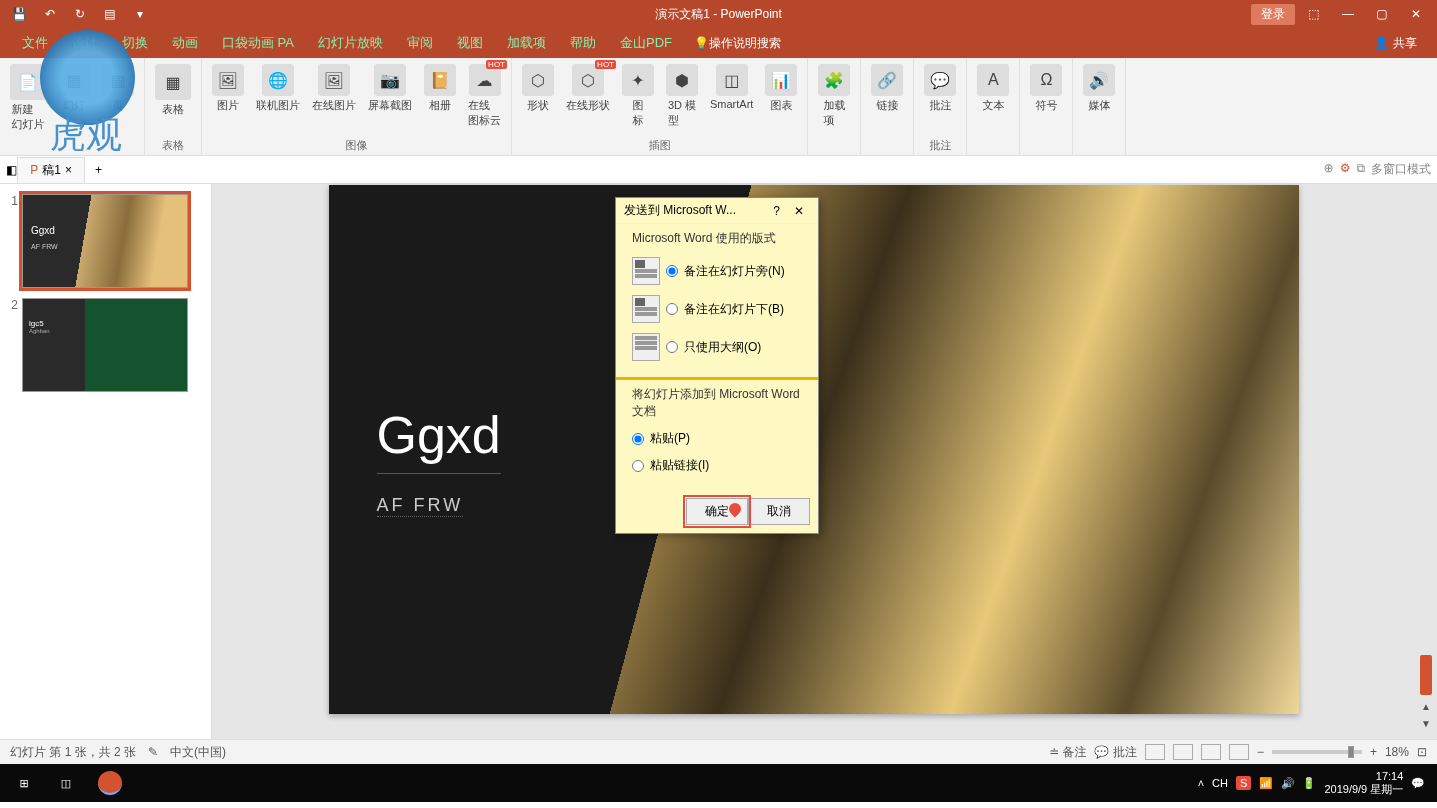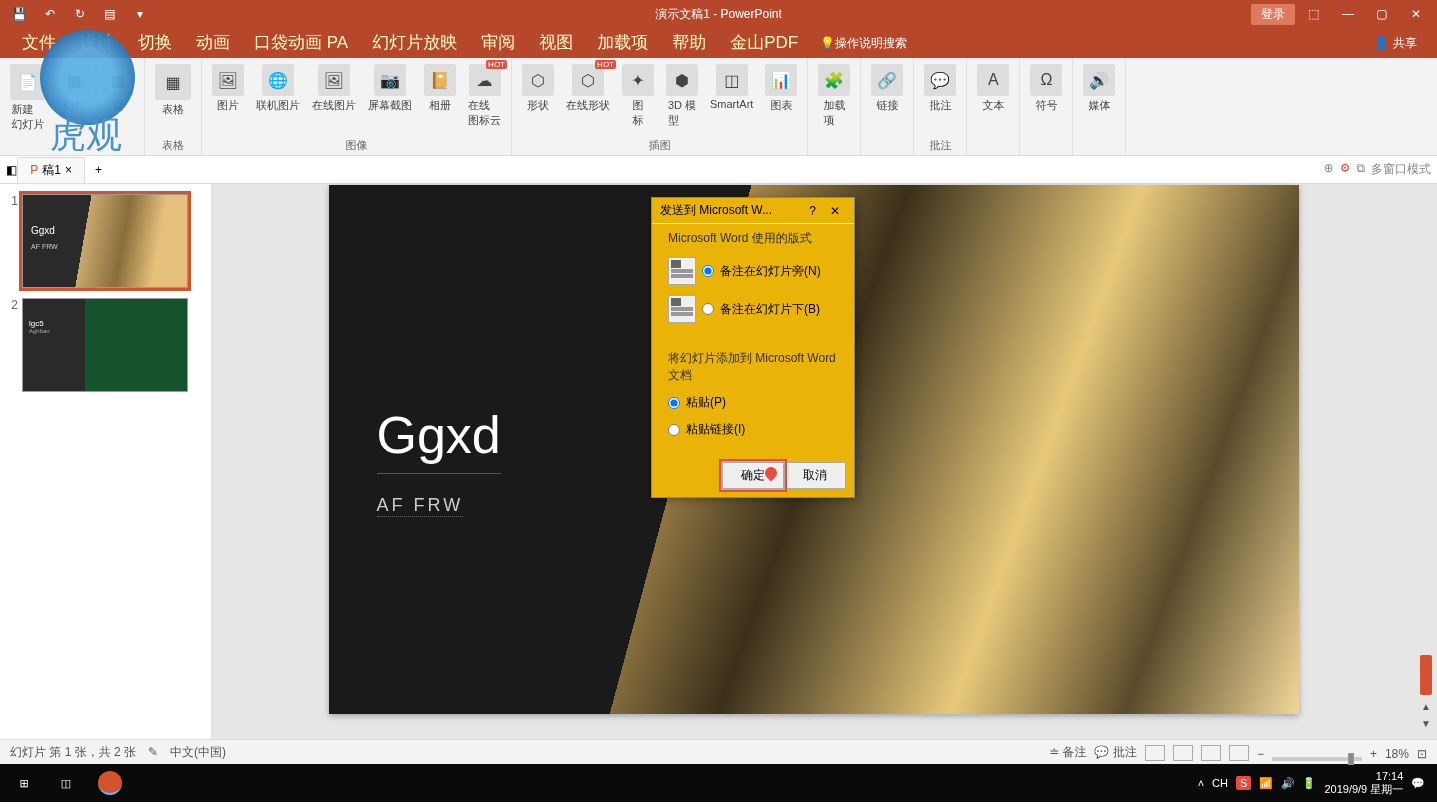--- a/index.html
+++ b/index.html
@@ -9,21 +9,21 @@
 .title-bar { height: 28px; background: #b7472a; display: flex; align-items: center; color: #fff; font-size: 12px; }
 .title-bar .qat { display: flex; gap: 10px; padding: 0 10px; align-items: center; }
 .title-bar .qat span { width: 20px; text-align: center; cursor: pointer; }
 .title-bar .title { position: absolute; left: 50%; transform: translateX(-50%); }
 .title-bar .right { margin-left: auto; display: flex; gap: 4px; align-items: center; padding-right: 6px; }
 .title-bar .login { background: #e07a5f; padding: 2px 10px; border-radius: 2px; }
 .title-bar .win-btn { width: 30px; text-align: center; cursor: pointer; }
 
 
 .ribbon-tabs { height: 30px; background: #b7472a; display: flex; padding-left: 10px; align-items: center; }
-.ribbon-tabs .tab { color: #fef9c3; padding: 0 12px; font-size: 17px; cursor: pointer; height: 30px; line-height: 30px; }
+.ribbon-tabs .tab { color: #86efac; padding: 0 12px; font-size: 13px; cursor: pointer; height: 30px; line-height: 30px; }
 .ribbon-tabs .tell-me { display: flex; align-items: center; color: #fff; font-size: 12px; margin-left: 10px; }
 .ribbon-tabs .share { margin-left: auto; color: #fff; font-size: 12px; padding-right: 20px; }
 
 
 .ribbon { height: 98px; background: #f3f3f3; border-bottom: 1px solid #ddd; display: flex; }
 .ribbon-group { display: flex; flex-direction: column; border-right: 1px solid #e0e0e0; padding: 4px 6px 0; }
 .ribbon-group .items { display: flex; flex: 1; align-items: flex-start; gap: 4px; }
 .ribbon-group .label { text-align: center; font-size: 11px; color: #666; padding: 2px 0; }
 .rbtn { display: flex; flex-direction: column; align-items: center; font-size: 11px; color: #444; padding: 2px 4px; cursor: pointer; }
 .rbtn .icon { width: 32px; height: 32px; background: #ddd; border-radius: 3px; margin-bottom: 2px; display:flex;align-items:center;justify-content:center;font-size:16px; }
@@ -55,40 +55,40 @@
 .slide-area { flex: 1; display: flex; justify-content: center; align-items: flex-start; padding: 1px 0; position: relative; }
 .slide { width: 970px; height: 529px; background: linear-gradient(105deg, #1a1a1a 38%, transparent 38%), linear-gradient(110deg, #8b6f3a 0%, #d4af61 30%, #3a2f1a 50%, #e8c97a 70%, #5a4a2a 85%, #f0d898 100%); position: relative; box-shadow: 0 2px 6px rgba(0,0,0,0.3); }
 .slide .big-title { position: absolute; left: 48px; top: 220px; color: #fff; font-size: 52px; font-weight: 300; border-bottom: 1px solid #555; padding-bottom: 8px; }
 .slide .sub-title { position: absolute; left: 48px; top: 310px; color: #ccc; font-size: 18px; letter-spacing: 3px; border-bottom: 1px dotted #666; }
 
 .right-rail { width: 22px; background: #e6e6e6; display: flex; flex-direction: column; justify-content: flex-end; align-items: center; gap: 6px; padding-bottom: 10px; }
 .right-rail .chip { width: 12px; height: 40px; background: #d35230; border-radius: 2px; }
 .right-rail .arrow { font-size: 10px; color: #555; }
 
 
-.dialog { position: absolute; left: 615px; top: 197px; width: 204px; background: #eab308; border: 1px solid #888; box-shadow: 2px 2px 8px rgba(0,0,0,0.3); font-size: 12px; margin-left: 36px; }
+.dialog { position: absolute; left: 615px; top: 197px; width: 204px; background: #fef9c3; border: 1px solid #888; box-shadow: 2px 2px 8px rgba(0,0,0,0.3); font-size: 12px; }
 .dialog .dlg-title { display: flex; align-items: center; padding: 4px 8px; border-bottom: 1px solid #eee; }
 .dialog .dlg-title .t { flex: 1; white-space: nowrap; overflow: hidden; text-overflow: ellipsis; }
 .dialog .dlg-title .help { padding: 0 8px; cursor: pointer; }
 .dialog .dlg-title .close { padding: 0 6px; cursor: pointer; }
 .dialog .section { padding: 6px 16px; }
 .dialog .section-title { margin-bottom: 6px; color: #333; }
 .dialog .opt { display: flex; align-items: center; gap: 6px; margin: 10px 0; }
 .dialog .opt .layout-icon { width: 28px; height: 28px; border: 1px solid #aaa; background: #f0f0f0; display: flex; flex-direction: column; gap:1px; padding:2px; }
 .dialog .opt .layout-icon .bar { height: 4px; background: #999; }
 .dialog .opt .layout-icon .sq { width: 10px; height: 8px; background: #666; }
 .dialog .radio { width: 12px; height: 12px; }
 .dialog .btns { display: flex; justify-content: flex-end; padding: 8px; }
 .dialog .btns button { padding: 4px 18px; font-size: 12px; cursor: pointer; border: 1px solid #aaa; background: #efefef; }
 .dialog .btns .ok { outline: 2px solid #e74c3c; outline-offset: 1px; position: relative; }
 .cursor-icon { position: absolute; right: 6px; top: 4px; width: 12px; height: 12px; background: #e74c3c; border-radius: 50% 50% 50% 0; transform: rotate(-45deg); }
 
 
 .status-bar { height: 25px; background: #f3f3f3; border-top: 1px solid #ddd; display: flex; align-items: center; font-size: 12px; color: #555; padding: 0 10px; gap: 12px; }
-.status-bar .right { margin-left: auto; display: flex; align-items: flex-end; gap: 8px; }
+.status-bar .right { margin-left: auto; display: flex; align-items: center; gap: 8px; }
 .status-bar .view-btn { width: 20px; height: 16px; border: 1px solid #aaa; cursor: pointer; }
 .status-bar .zoom-slider { width: 90px; height: 4px; background: #ccc; position: relative; }
 .status-bar .zoom-slider .thumb { position: absolute; right: 8px; top: -4px; width: 6px; height: 12px; background: #888; }
 
 
 .taskbar { height: 38px; background: #0a0a0a; display: flex; align-items: center; padding: 0 4px; color: #fff; font-size: 11px; }
 .taskbar .start { width: 40px; text-align: center; }
 .taskbar .task-icon { width: 44px; height: 38px; display: flex; align-items: center; justify-content: center; }
 .taskbar .pp-icon { width: 24px; height: 24px; background: #d35230; border-radius: 50%; border-bottom: 2px solid #6ab0f3; }
 .taskbar .tray { margin-left: auto; display: flex; align-items: center; gap: 8px; padding-right: 8px; }
@@ -355,22 +355,31 @@
     </div>
     <div class="opt">
       <div class="layout-icon">
           <div class="sq"></div>
           <div class="bar"></div>
           <div class="bar"></div>
         </div>
       <input type="radio" class="radio" name="layout" style="">
       <span>备注在幻灯片下(B)</span>
     </div>
-  </div>
-  <div class="section" style="border-top:5px solid #eab308">
+    <div class="opt">
+      <div class="layout-icon">
+          <div class="bar"></div>
+          <div class="bar"></div>
+          <div class="bar"></div>
+        </div>
+      <input type="radio" class="radio" name="layout" style="">
+      <span>只使用大纲(O)</span>
+    </div>
+  </div>
+  <div class="section" style="border-top:3px solid #eab308">
     <div class="section-title">将幻灯片添加到 Microsoft Word 文档</div>
     <div class="opt">
       <input type="radio" class="radio" name="paste" checked="" style="">
       <span>粘贴(P)</span>
     </div>
     <div class="opt">
       <input type="radio" class="radio" name="paste" style="">
       <span>粘贴链接(I)</span>
     </div>
   </div>

